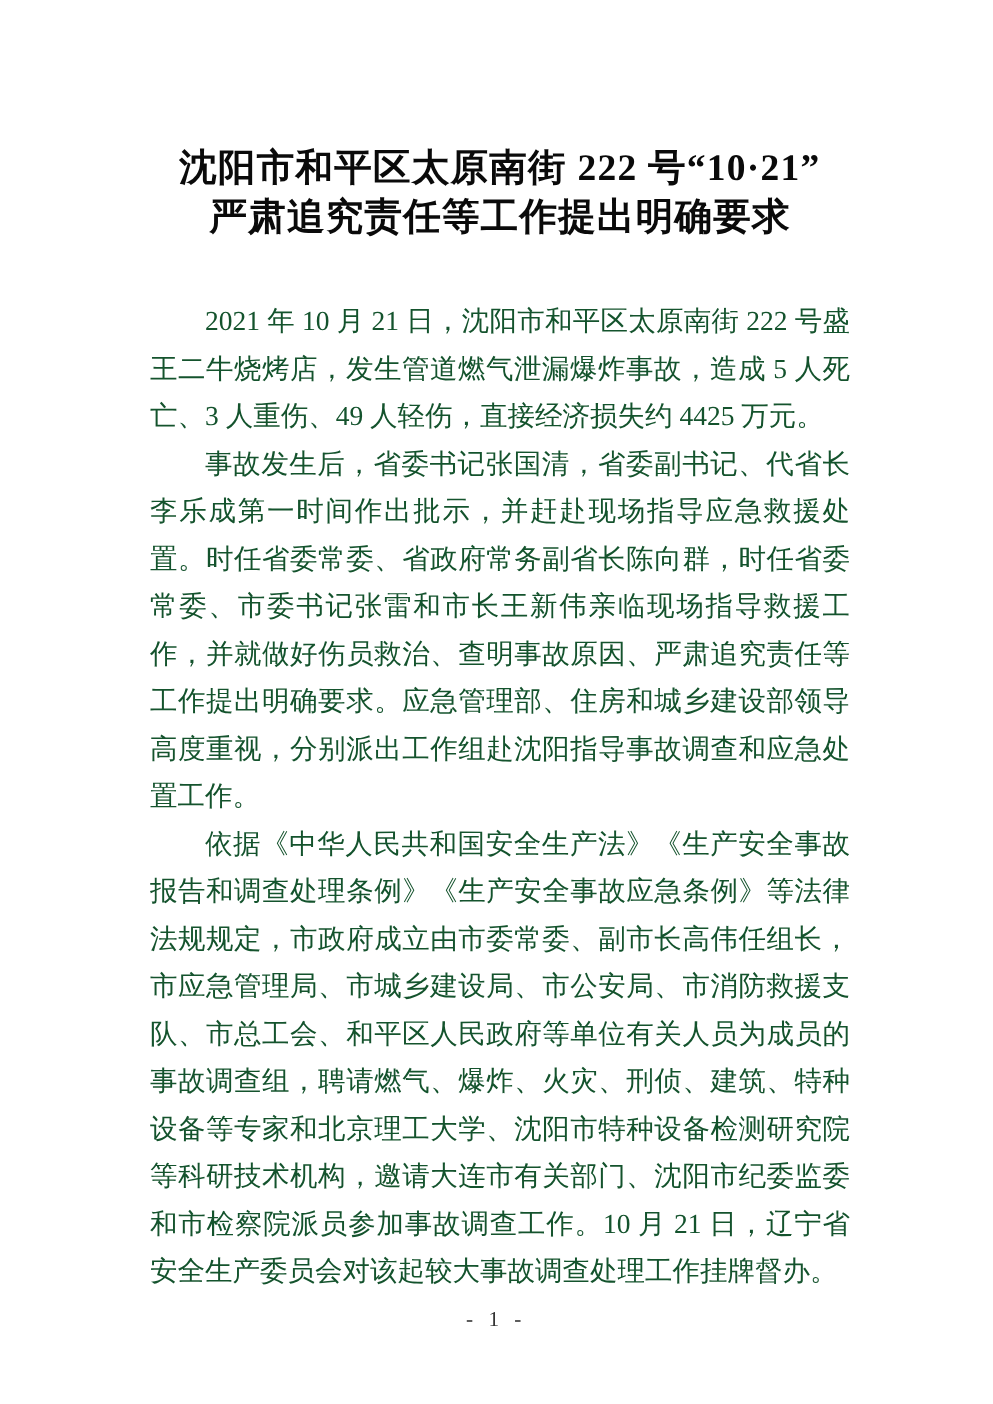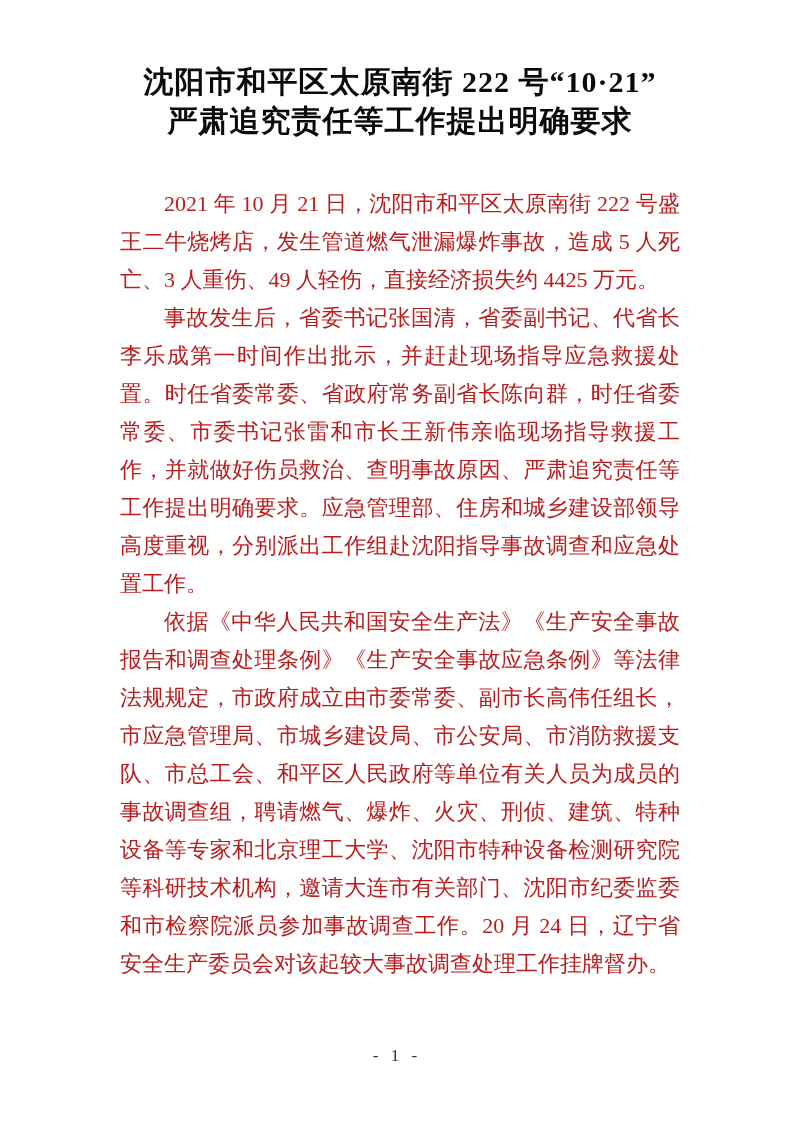--- a/index.html
+++ b/index.html
@@ -7,21 +7,21 @@
     padding: 0;
     background: #ffffff;
   }
   .page {
     position: relative;
     width: 794px;
     height: 1123px;
     margin: 0 auto;
     background: #ffffff;
     box-sizing: border-box;
-    padding: 62px 114px 0 120px;
+    padding: 115px 114px 0 120px;
     font-family: "Liberation Serif", "DejaVu Serif", serif;
     color: #111111;
     overflow: hidden;
   }
   .title {
     margin: 0 0 45px 0;
     text-align: center;
     font-size: 30px;
     font-weight: bold;
     line-height: 39px;
@@ -33,21 +33,21 @@
     white-space: nowrap;
   }
   .body p {
     margin: 0;
     font-size: 22px;
     line-height: 38px;
     text-align: justify;
     text-justify: inter-ideograph;
     text-indent: 2em;
     word-break: break-all;
-    color: #b91c1c;
+    color: #14532d;
   }
   .footer {
     position: absolute;
     left: 0;
     right: 0;
     bottom: 58px;
     text-align: center;
     font-size: 17px;
     line-height: 18px;
     color: #333333;
@@ -60,18 +60,18 @@
 <div class="page">
 
   <h1 class="title">
     <span class="title-line">沈阳市和平区太原南街 222 号“10·21”</span>
     <span class="title-line">严肃追究责任等工作提出明确要求</span>
   </h1>
 
   <div class="body">
     <p>2021 年 10 月 21 日，沈阳市和平区太原南街 222 号盛王二牛烧烤店，发生管道燃气泄漏爆炸事故，造成 5 人死亡、3 人重伤、49 人轻伤，直接经济损失约 4425 万元。</p>
     <p>事故发生后，省委书记张国清，省委副书记、代省长李乐成第一时间作出批示，并赶赴现场指导应急救援处置。时任省委常委、省政府常务副省长陈向群，时任省委常委、市委书记张雷和市长王新伟亲临现场指导救援工作，并就做好伤员救治、查明事故原因、严肃追究责任等工作提出明确要求。应急管理部、住房和城乡建设部领导高度重视，分别派出工作组赴沈阳指导事故调查和应急处置工作。</p>
-    <p>依据《中华人民共和国安全生产法》《生产安全事故报告和调查处理条例》《生产安全事故应急条例》等法律法规规定，市政府成立由市委常委、副市长高伟任组长，市应急管理局、市城乡建设局、市公安局、市消防救援支队、市总工会、和平区人民政府等单位有关人员为成员的事故调查组，聘请燃气、爆炸、火灾、刑侦、建筑、特种设备等专家和北京理工大学、沈阳市特种设备检测研究院等科研技术机构，邀请大连市有关部门、沈阳市纪委监委和市检察院派员参加事故调查工作。20 月 24 日，辽宁省安全生产委员会对该起较大事故调查处理工作挂牌督办。</p>
+    <p>依据《中华人民共和国安全生产法》《生产安全事故报告和调查处理条例》《生产安全事故应急条例》等法律法规规定，市政府成立由市委常委、副市长高伟任组长，市应急管理局、市城乡建设局、市公安局、市消防救援支队、市总工会、和平区人民政府等单位有关人员为成员的事故调查组，聘请燃气、爆炸、火灾、刑侦、建筑、特种设备等专家和北京理工大学、沈阳市特种设备检测研究院等科研技术机构，邀请大连市有关部门、沈阳市纪委监委和市检察院派员参加事故调查工作。10 月 21 日，辽宁省安全生产委员会对该起较大事故调查处理工作挂牌督办。</p>
   </div>
 
   <div class="footer">- 1 -</div>
 
 </div>
 
 </body></html>

